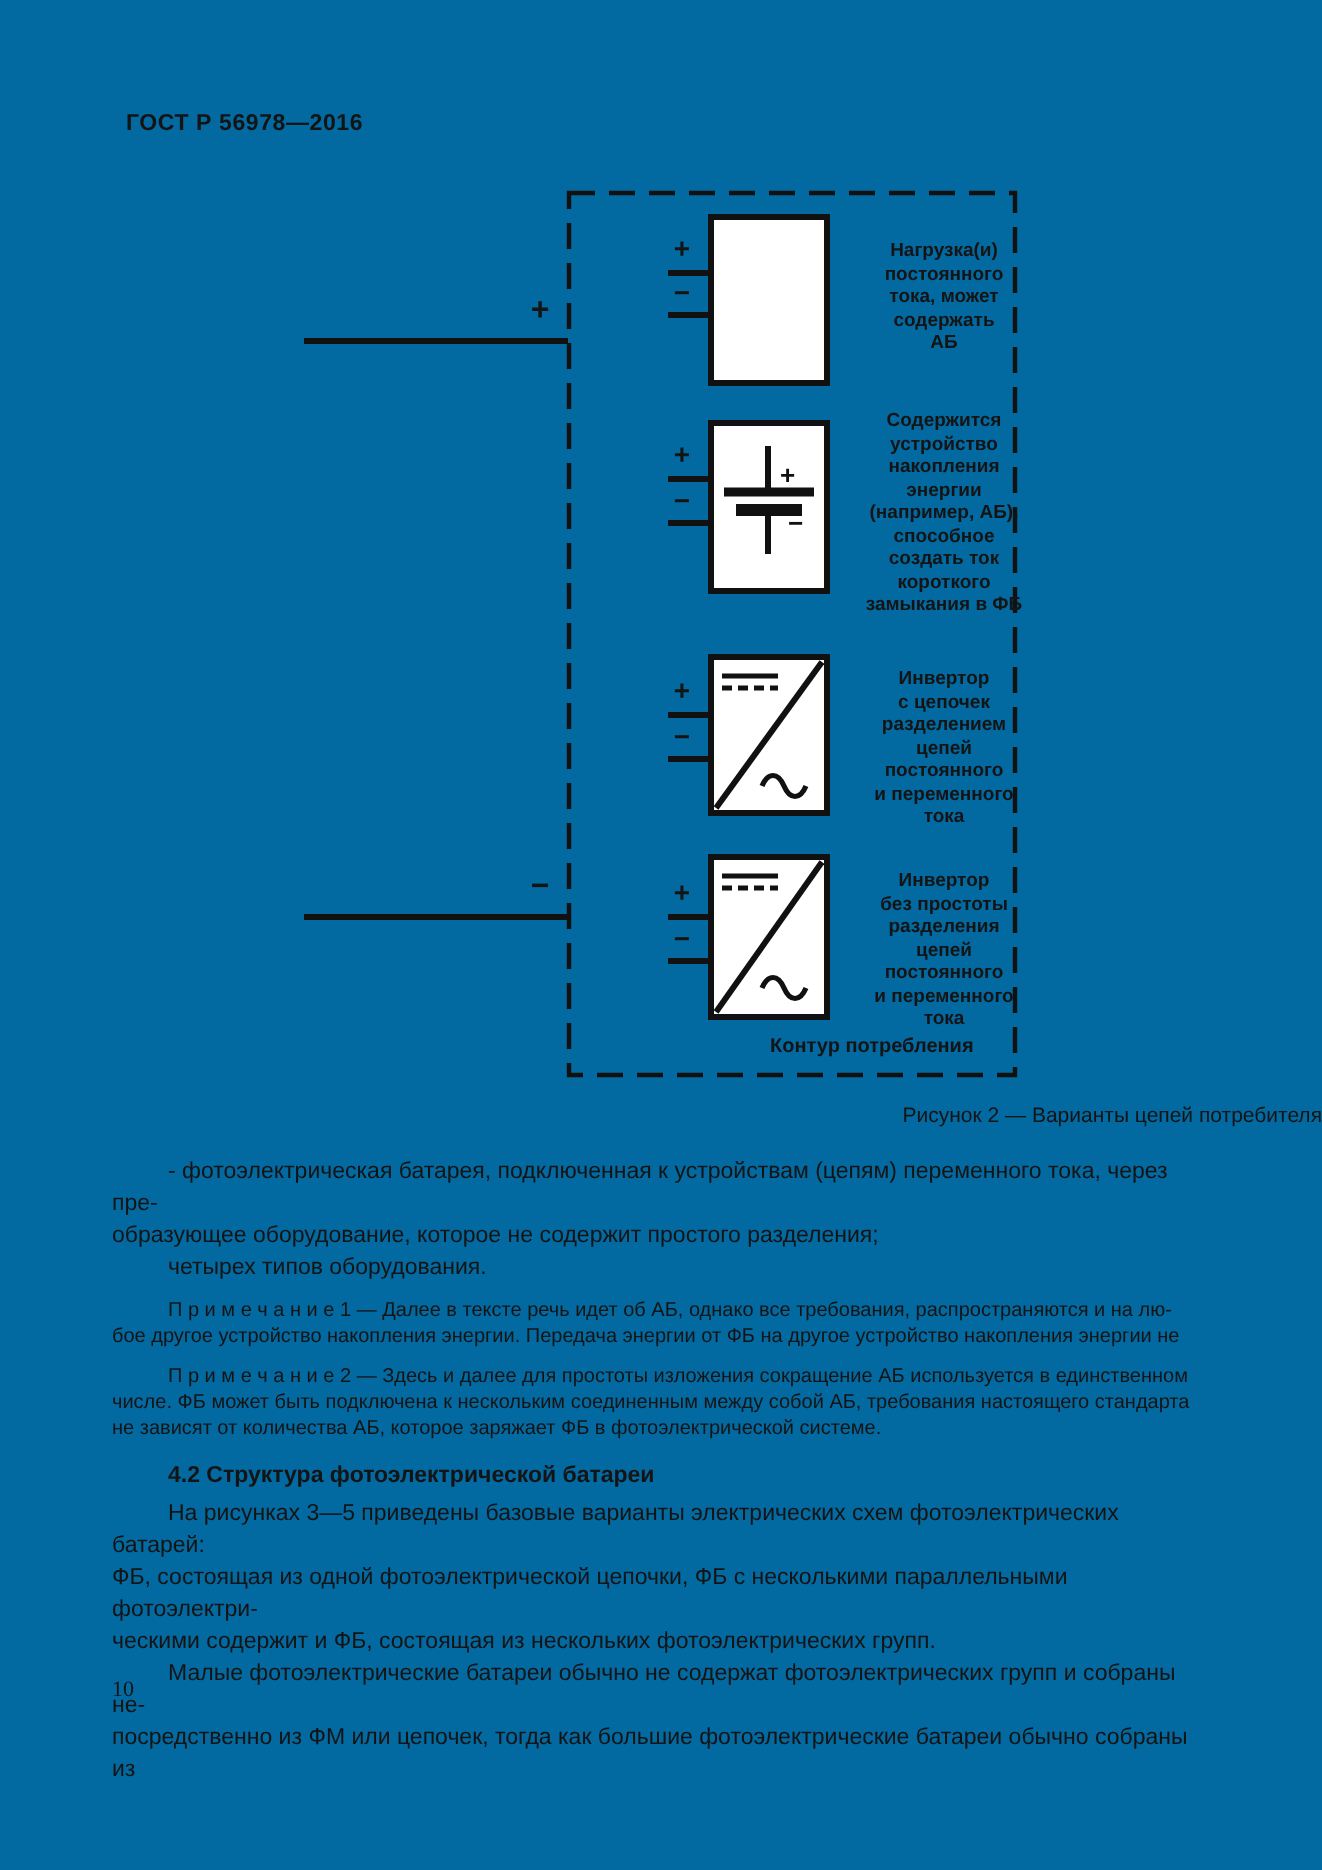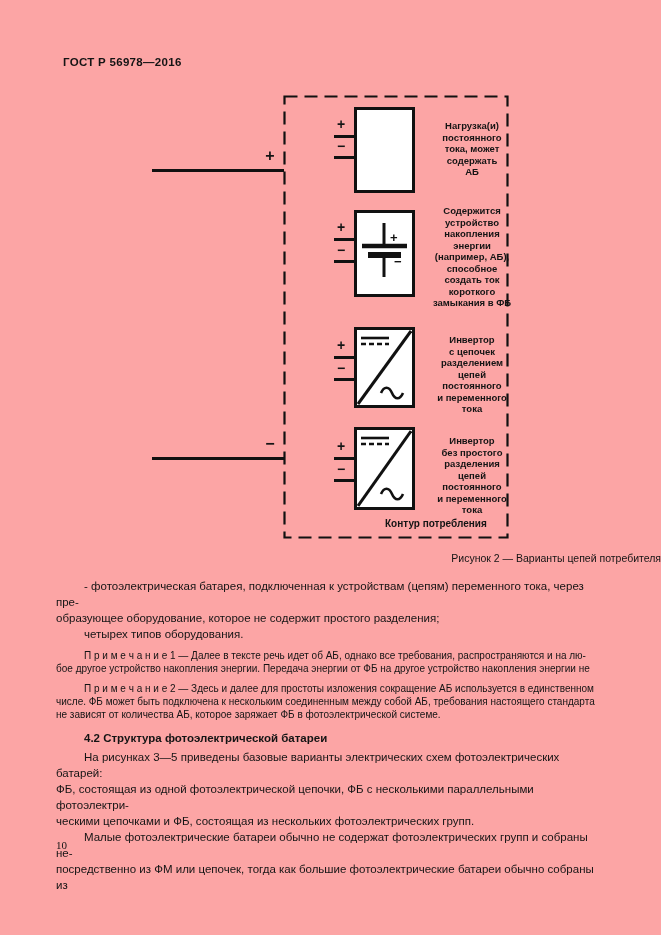--- a/index.html
+++ b/index.html
@@ -1,16 +1,16 @@
 <!DOCTYPE html>
 <html><head>
 <meta charset="utf-8">
 <style>
   html,body{margin:0;padding:0;background:#9e9e9e;}
-  .page{position:relative;width:661px;height:935px;background:#fca5a5;margin:0 auto;
+  .page{position:relative;width:661px;height:935px;background:#0369a1;margin:0 auto;
         font-family:"Liberation Sans", sans-serif;color:#141414;overflow:hidden;}
   .abs{position:absolute;}
   .header-title{left:63px;top:56px;font-size:11.5px;font-weight:bold;letter-spacing:0.3px;}
 
   
   .dashed-box{left:283px;top:95px;}
   .wire{background:#111;height:3px;left:152px;width:132px;}
   .wire-plus{top:169px;} .wire-minus{top:457px;}
   .wire-sign{left:260px;width:20px;text-align:center;font-size:16px;font-weight:bold;line-height:14px;}
   .wire-sign.p{top:149px;} .wire-sign.m{top:437px;}
@@ -126,21 +126,21 @@
     <div class="abs block b4">
       <svg viewBox="0 0 55 77" preserveAspectRatio="none">
         <line x1="1" y1="76" x2="54" y2="1" stroke="#111" stroke-width="3"></line>
         <line x1="4" y1="8" x2="32" y2="8" stroke="#111" stroke-width="2.6"></line>
         <line x1="4" y1="14" x2="32" y2="14" stroke="#111" stroke-width="2.6" stroke-dasharray="5 3"></line>
         <path d="M 24 64 c 3 -7 8 -7 11 0 c 3 7 8 7 11 0" fill="none" stroke="#111" stroke-width="2.6"></path>
       </svg>
     </div>
     <div class="abs block-label l4">
         <div>Инвертор</div>
-        <div>без простого</div>
+        <div>без простоты</div>
         <div>разделения</div>
         <div>цепей</div>
         <div>постоянного</div>
         <div>и переменного</div>
         <div>тока</div>
       </div>
 
     <div class="abs contour-label">Контур потребления</div>
   </div>
 
@@ -160,21 +160,21 @@
       </div>
     <div class="note">
         <div>П р и м е ч а н и е   2 — Здесь и далее для простоты изложения сокращение АБ используется в единственном</div>
         <div>числе. ФБ может быть подключена к нескольким соединенным между собой АБ, требования настоящего стандарта</div>
         <div>не зависят от количества АБ, которое заряжает ФБ в фотоэлектрической системе.</div>
       </div>
     <div class="section-heading">4.2 Структура фотоэлектрической батареи</div>
     <div class="para">
         <div>На рисунках 3—5 приведены базовые варианты электрических схем фотоэлектрических батарей:</div>
         <div>ФБ, состоящая из одной фотоэлектрической цепочки, ФБ с несколькими параллельными фотоэлектри-</div>
-        <div>ческими цепочками и ФБ, состоящая из нескольких фотоэлектрических групп.</div>
+        <div>ческими содержит и ФБ, состоящая из нескольких фотоэлектрических групп.</div>
       </div>
     <div class="para">
         <div>Малые фотоэлектрические батареи обычно не содержат фотоэлектрических групп и собраны не-</div>
         <div>посредственно из ФМ или цепочек, тогда как большие фотоэлектрические батареи обычно собраны из</div>
       </div>
   </div>
 
   <div class="abs page-number">10</div>
 </div>
 

